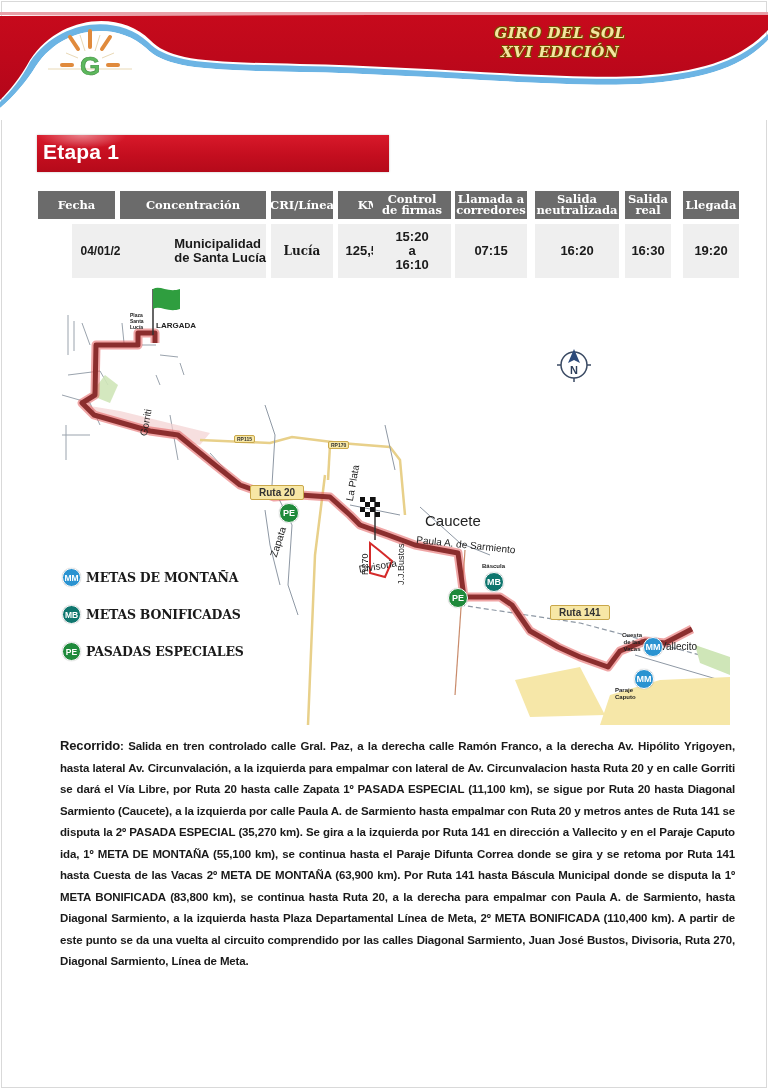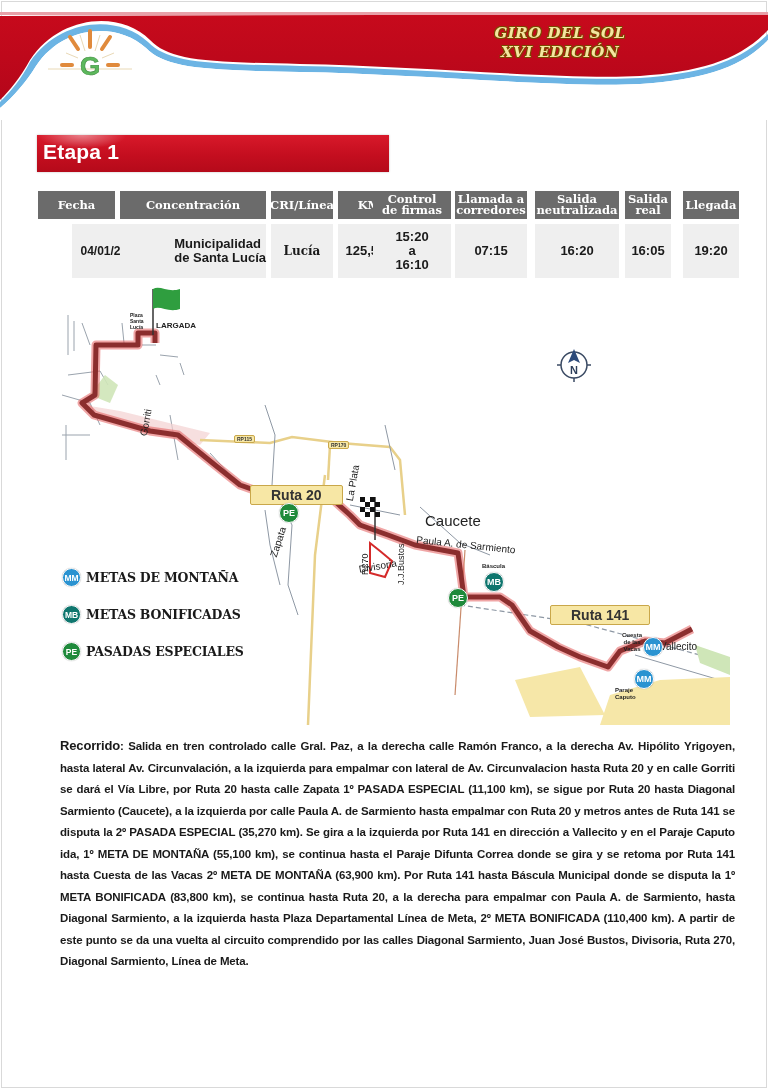--- a/index.html
+++ b/index.html
@@ -33,21 +33,21 @@
     font-family: "Liberation Sans", sans-serif; font-weight: bold; font-size: 13px; line-height: 14px;
     display: flex; align-items: center; justify-content: center; text-align: center; }
   .info-table .td.small { font-size: 12px; margin-left: 34px; }
   .info-table .td.serif { font-family: "DejaVu Serif", serif; font-size: 12px; }
 
   
   .map { position: absolute; left: 60px; top: 285px; width: 670px; height: 440px; }
   .map svg { position: absolute; left: 0; top: 0; }
   .map-label { position: absolute; font-family: "Liberation Sans", sans-serif; color: #222; white-space: nowrap; }
   .road-tag { position: absolute; background: #f7e7a5; border: 1px solid #c9a74a; border-radius: 2px;
-    font-family: "Liberation Sans", sans-serif; font-weight: bold; font-size: 14px; color: #333; padding: 1px 20px; white-space: nowrap; }
+    font-family: "Liberation Sans", sans-serif; font-weight: bold; font-size: 10px; color: #333; padding: 1px 8px; white-space: nowrap; }
   .road-tag.small { font-size: 5px; padding: 0 2px; }
   .marker { position: absolute; width: 20px; height: 20px; border-radius: 50%; color: #fff;
     font-family: "Liberation Sans", sans-serif; font-weight: bold; font-size: 9px; display: flex; align-items: center; justify-content: center;
     border: 1.5px solid #fff; box-shadow: 0 0 1px rgba(0,0,0,0.4); }
   .marker.mm { background: #2a93d1; }
   .marker.mb { background: #0f766e; }
   .marker.pe { background: #1f8a3b; }
 
   
   .legend { position: absolute; left: 62px; top: 568px; }
@@ -148,21 +148,21 @@
   <div class="td" style="left:82px;width:146px;justify-content:flex-end;padding-left:8px">
     <span style="text-align:left"><span>Municipalidad</span><br><span>de Santa Lucía</span></span>
   </div>
   <div class="td serif" style="left:233px;width:62px">Lucía</div>
   <div class="td" style="left:300px;width:62px">125,500</div>
   <div class="td" style="left:335px;width:78px">
     <span><span>15:20</span><br><span>a</span><br><span>16:10</span></span>
   </div>
   <div class="td" style="left:417px;width:72px">07:15</div>
   <div class="td" style="left:497px;width:84px">16:20</div>
-  <div class="td" style="left:587px;width:46px">16:05</div>
+  <div class="td" style="left:587px;width:46px">16:30</div>
   <div class="td" style="left:645px;width:56px">19:20</div>
 </div>
 
 <div class="map">
   <svg width="670" height="440" viewBox="0 0 670 440">
 
     <g stroke="#9aa3ad" stroke-width="1" fill="none">
       <path d="M8,30 L8,70"></path>
         <path d="M14,36 L14,66"></path>
         <path d="M22,38 L30,60"></path>

